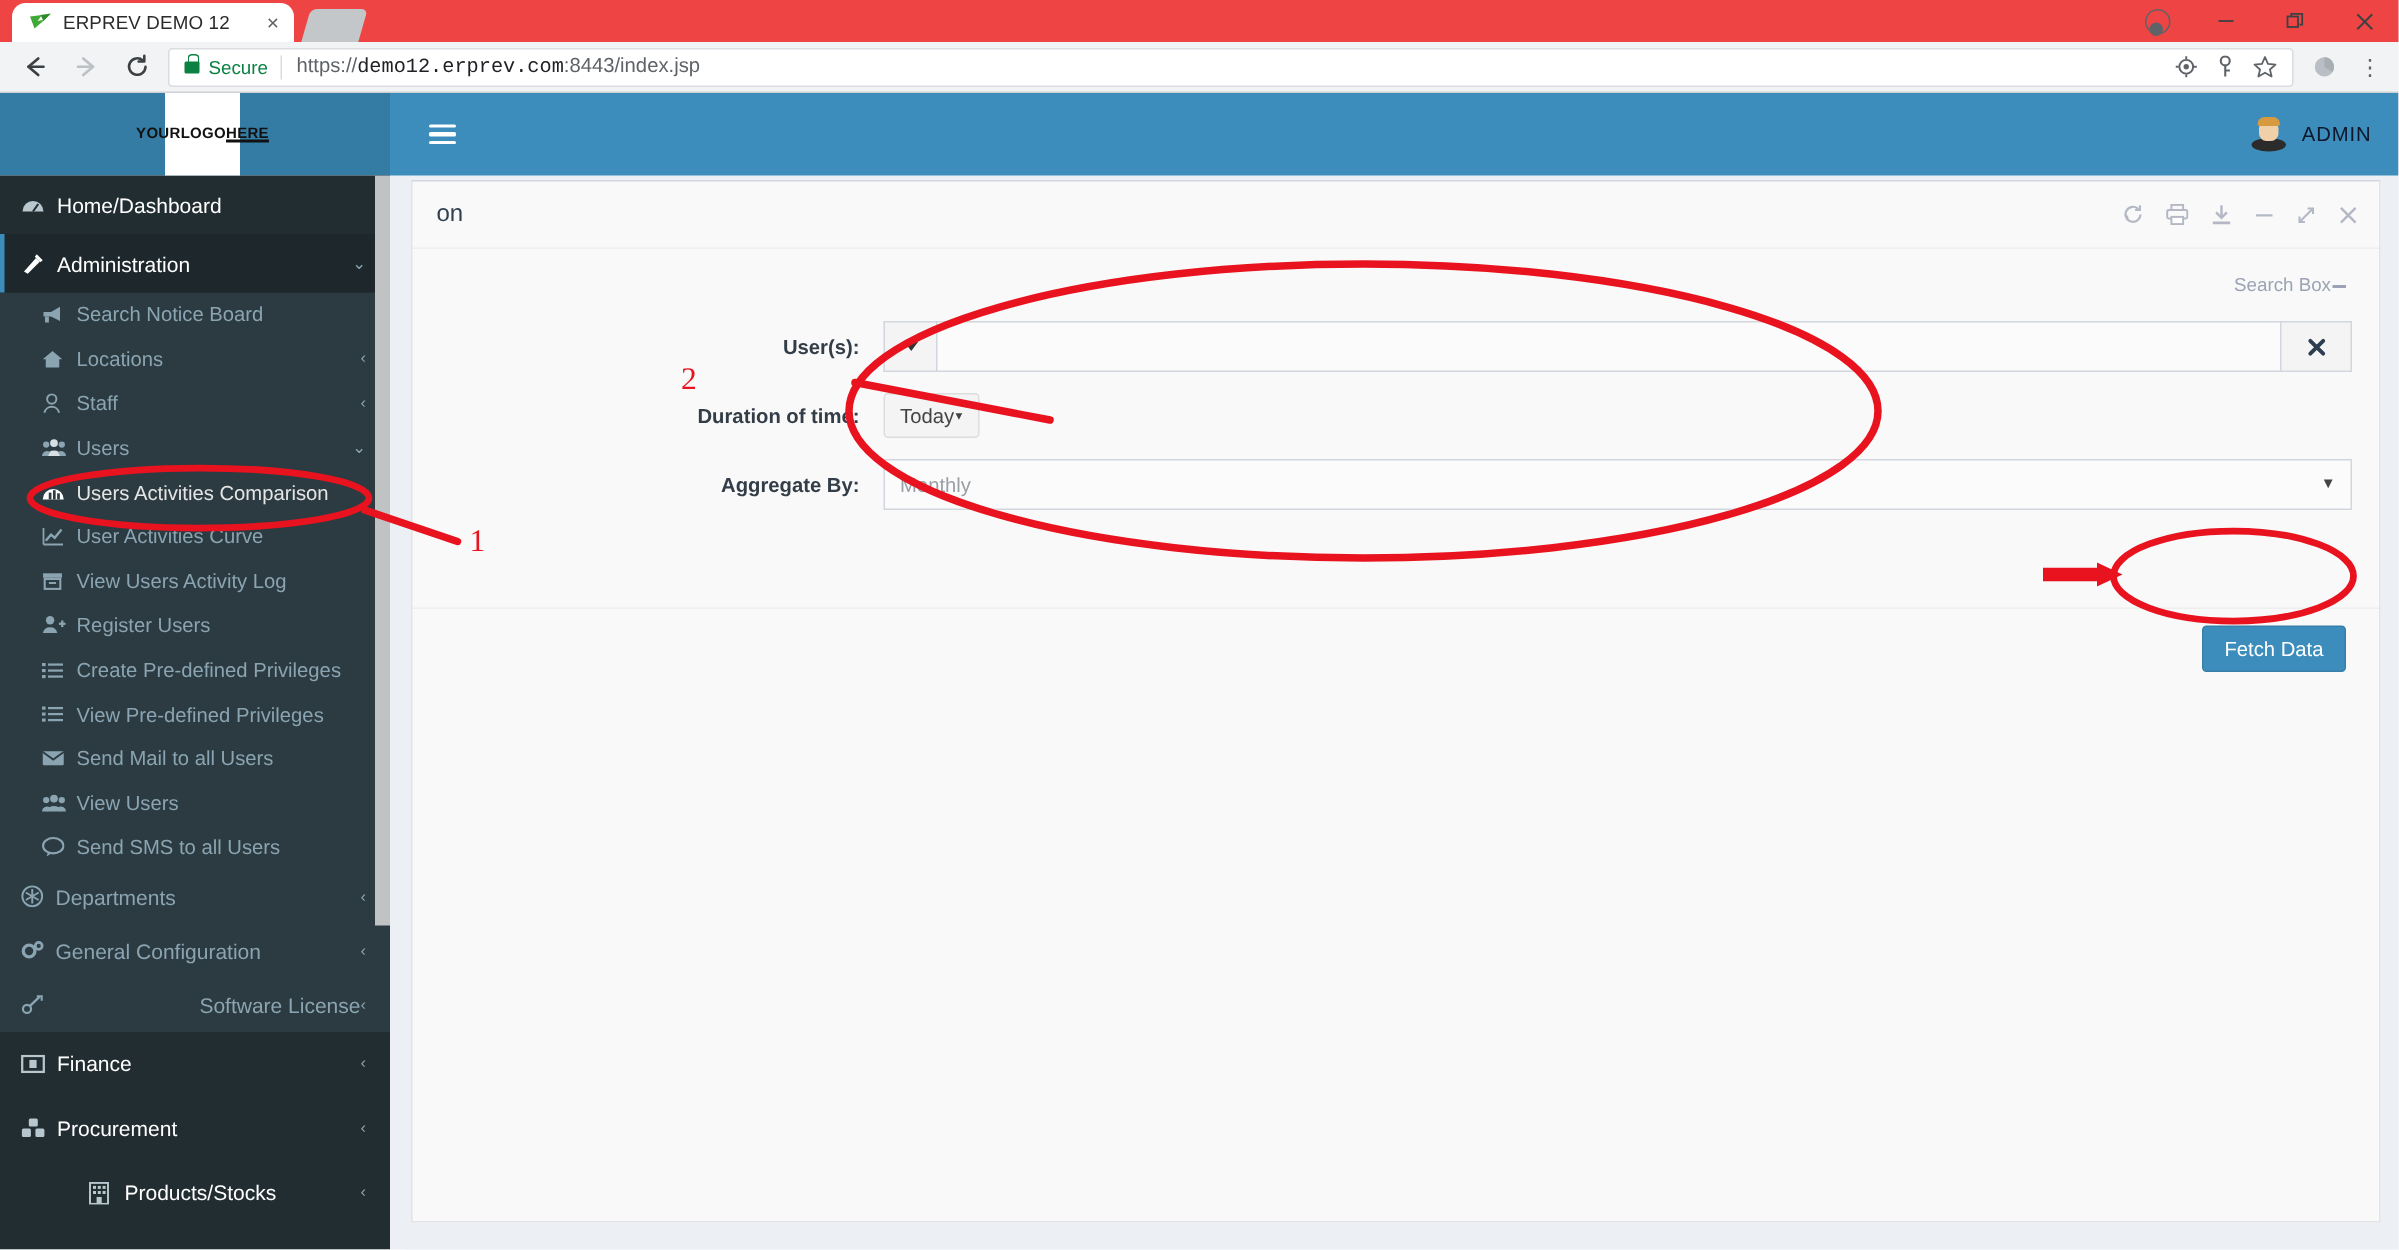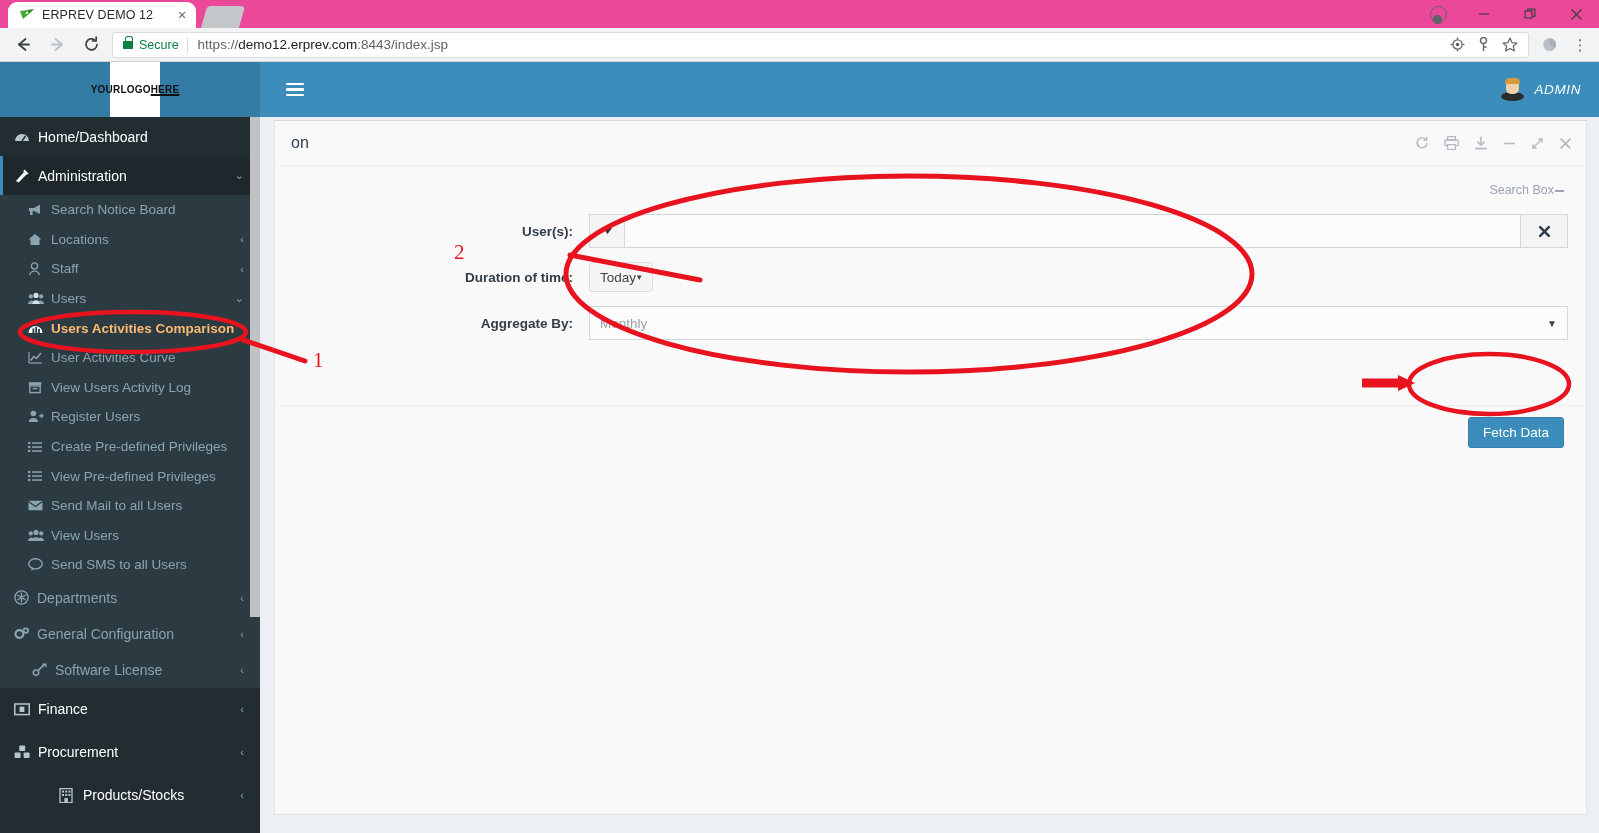--- a/index.html
+++ b/index.html
@@ -6,21 +6,21 @@
   html, body {
     width: 1599px; height: 833px;
     font-family: "Liberation Sans", sans-serif;
     background: #ffffff;
     overflow: hidden;
   }
 
   
   .browser-tabstrip {
     position: absolute; top: 0; left: 0; width: 1599px; height: 28px;
-    background: #ec4899;
+    background: #ef4444;
   }
   .tab {
     position: absolute; top: 2px; left: 8px; width: 188px; height: 26px;
     background: #ffffff;
     border-top-left-radius: 9px; border-top-right-radius: 9px;
     display: flex; align-items: center; padding: 0 6px;
   }
   .tab-favicon {
     width: 18px; height: 16px; margin-right: 6px; margin-left: 4px;
     position: relative; flex: none;
@@ -79,21 +79,21 @@
     position: relative; margin-right: 6px; margin-left: 2px;
   }
   .lock-icon:before {
     content:''; position:absolute; left:2.2px; top:-4.5px;
     width:5.6px; height:5.6px; border:1.6px solid #0b8043;
     border-bottom:none; border-radius:3px 3px 0 0;
   }
   .secure-label { font-size: 12.5px; color: #0b8043; margin-right: 8px; }
   .omnibox-sep { width:1px; height:16px; background:#dadce0; margin-right:10px; }
   .url { font-size: 13.5px; color: #5f6368; white-space: nowrap; }
-  .url .host { color: #202124; }
+  .url .host { color: #202124; font-family: Liberation Mono, monospace; }
   .omni-icons { margin-left: auto; display: flex; align-items: center; gap: 12px; padding-right: 2px; }
   .omni-ic { color: #5f6368; font-size: 13px; display:flex; align-items:center; }
   .tb-right { display: flex; align-items: center; gap: 4px; padding-right: 6px; }
   .tb-ext { width: 26px; height: 26px; display:flex; align-items:center; justify-content:center; }
   .tb-menu { width: 26px; height: 26px; display:flex; align-items:center; justify-content:center;
              color:#5f6368; font-size: 15px; letter-spacing:0; }
 
   
   .viewport {
     position: absolute; top: 62px; left: 0; width: 1599px; height: 771px;
@@ -135,21 +135,21 @@
     background: #f0d0a8; border-radius: 6.5px 6.5px 5px 5px;
   }
   .avatar .hair {
     position: absolute; left: 5px; top: 1px; width: 15px; height: 6px;
     background: #d89a3e; border-radius: 7px 7px 2px 2px;
   }
   .avatar .body {
     position: absolute; left: 1px; bottom: 1px; width: 23px; height: 9px;
     background: #2b2b2b; border-radius: 50%;
   }
-  .username { color: #ffffff; font-size: 13.5px; letter-spacing: .6px; font-style: italic; }
+  .username { color: #0f172a; font-size: 13.5px; letter-spacing: .6px; }
 
   
   .sidebar {
     position: absolute; top: 55px; left: 0; width: 260px; bottom: 0;
     background: #222d32; z-index: 25; overflow: hidden;
   }
   .si {
     position: relative; display: flex; align-items: center;
     height: 39px; padding-left: 14px; color: #b8c7ce;
     font-size: 14px; white-space: nowrap;
@@ -163,21 +163,21 @@
   .si.top { color: #ffffff; }
   .si.active-parent {
     background: #1e282c; color: #ffffff;
     border-left: 3px solid #3c8dbc; padding-left: 11px;
   }
   .sub {
     background: #2c3b41;
   }
   .sub .si { padding-left: 28px; font-size: 13.5px; height: 29.6px; color: #8aa4b1; }
   .sub .si .ic { width: 23px; font-size: 13px; }
-  .sub .si.selected { color: #fdba74; font-weight: bold; }
+  .sub .si.selected { color: #e5e5e5; }
   .sidebar-scrollbar {
     position: absolute; top: 0px; right: 0; width: 10px; height: 500px;
     background: #c0c2c4; z-index: 26;
   }
   .sidebar-scrolltrack {
     position: absolute; top: 0; right: 0; width: 10px; bottom: 0;
     background: transparent;
   }
 
   
@@ -591,21 +591,21 @@
       <div class="si" style="padding-left:14px;font-size:14px;height:36px;">
         <span class="ic">
           <svg width="16" height="14" viewBox="0 0 16 14">
               <circle cx="5.4" cy="7" r="3.9" fill="none" stroke="#8aa4b1" stroke-width="2.2"></circle>
               <circle cx="11.8" cy="3.6" r="2.3" fill="none" stroke="#8aa4b1" stroke-width="1.8"></circle>
             </svg>
         </span>
         <span class="lbl">General Configuration</span>
         <span class="arr">‹</span>
       </div>
-      <div class="si" style="padding-left:32px;font-size:14px;height:36px;">
+      <div class="si" style="padding-left:14px;font-size:14px;height:36px;text-align:right;">
         <span class="ic">
           <svg width="15" height="14" viewBox="0 0 15 14">
               <circle cx="4" cy="9.6" r="2.7" fill="none" stroke="#8aa4b1" stroke-width="1.5"></circle>
               <path d="M6 7.6 L12.5 1.4" stroke="#8aa4b1" stroke-width="1.6"></path>
               <path d="M10.5 1.2 L13.8 1.2 L13.8 4.2" fill="none" stroke="#8aa4b1" stroke-width="1.4"></path>
             </svg>
         </span>
         <span class="lbl">Software License</span>
         <span class="arr">‹</span>
       </div>

